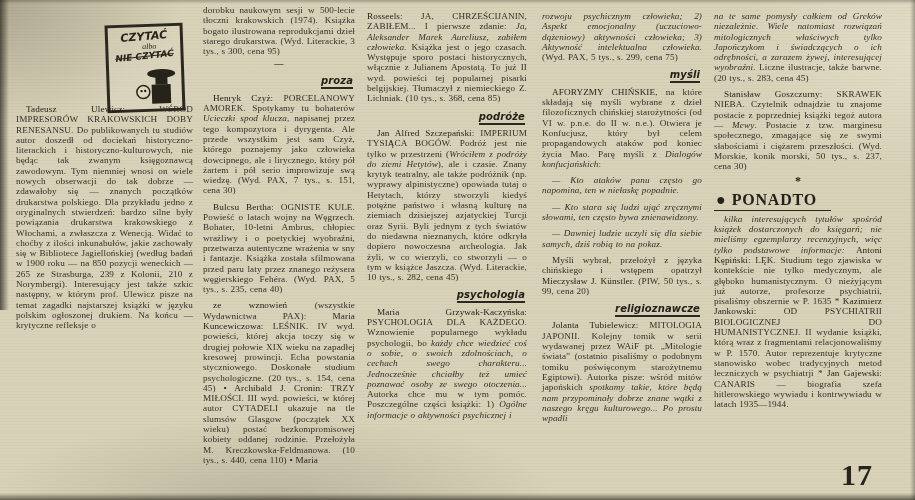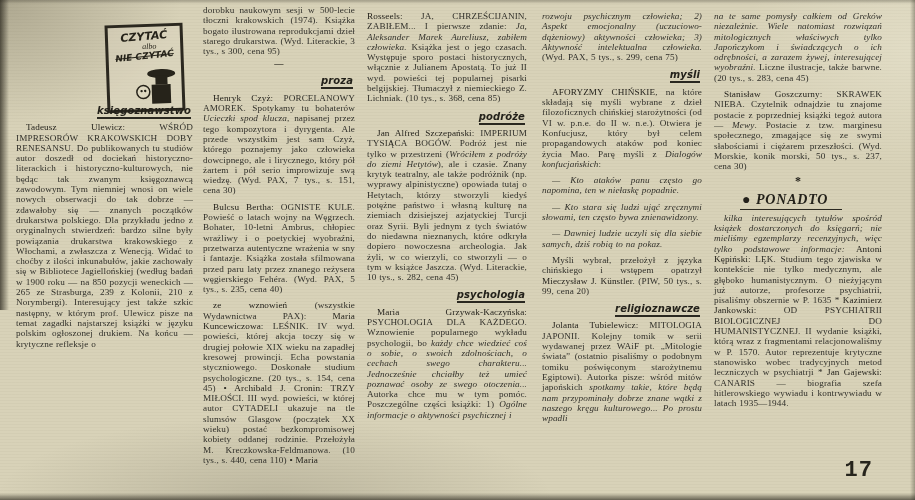--- a/index.html
+++ b/index.html
@@ -38,41 +38,41 @@
   .para .i{font-style:italic;font-family:Liberation Serif, serif;}
   .para.intro{font-style:italic;font-size:9.6px;margin-top:7px;}
 
   .sec-head{text-align:right;margin:8px 2px 4px 0;}
   .sec-head span{
     font-family:"DejaVu Sans","Liberation Sans",sans-serif;
     font-weight:bold;font-size:10px;color:#23211a;
     border-bottom:2px solid #2a2820;padding-bottom:1px;font-style:italic;}
   .subhead{margin:9px 0 3px 0;}
   .subhead span{
-    font-style:italic;font-weight:bold;font-size:14px;letter-spacing:.8px;
-    color:#23211a;border-bottom:1.5px solid #2a2820;padding:0 14px 2px 2px;margin-left:26px;}
+    font-weight:bold;font-size:16px;letter-spacing:.8px;
+    color:#23211a;border-bottom:1.5px solid #2a2820;padding:0 14px 2px 2px;}
   .sep{ text-align:center;font-weight:bold;color:#23211a;margin:3px 0 0 0;line-height:9px;}
   .sep.star{font-size:12px;margin-top:6px;}
 
   .stamp{
     position:absolute;left:106px;top:24px;width:78px;height:88px;
     border:3px solid #2b281f;transform:rotate(-2deg);
     background:rgba(222,216,196,.4);box-sizing:border-box;}
   .stamp .s1{font-family:"DejaVu Sans",sans-serif;font-weight:bold;font-style:italic;
     font-size:11px;color:#26231a;text-align:center;margin-top:3px;transform:rotate(-3deg);}
   .stamp .s2{font-style:italic;font-size:8px;color:#26231a;margin:-1px 0 0 34px;}
   .stamp .s3{font-family:"DejaVu Sans",sans-serif;font-weight:bold;font-style:italic;
     font-size:9px;color:#26231a;text-align:center;transform:rotate(-4deg);
     text-decoration:line-through;}
   .stamp svg{position:absolute;right:3px;bottom:2px;}
 
   .page-number{
     position:absolute;right:42px;top:458px;
-    font-family:Liberation Mono, monospace;
-    font-weight:bold;font-size:22px;color:#26241c;letter-spacing:1px;}
+    font-family:Liberation Serif, serif;
+    font-weight:bold;font-size:30px;color:#26241c;letter-spacing:1px;}
 </style>
 </head>
 <body>
 
 <div class="page">
 
   <div class="edge edge-top"></div>
   <div class="edge edge-left"></div>
   <div class="edge edge-bottom"></div>
   <div class="edge edge-right"></div>
@@ -85,21 +85,20 @@
       <ellipse cx="27" cy="9" rx="14" ry="4.5" fill="#26231a"></ellipse>
       <rect x="21" y="11" width="12" height="9" fill="#26231a"></rect>
       <rect x="17" y="20" width="19" height="19" fill="#26231a"></rect>
       <circle cx="8.5" cy="27" r="6.5" fill="#ded8c0" stroke="#26231a" stroke-width="1.5"></circle>
       <circle cx="6.8" cy="26" r="1.2" fill="#26231a"></circle>
       <circle cx="10.4" cy="26" r="1.2" fill="#26231a"></circle>
     </svg>
   </div>
 
   <div class="col" id="col1">
-      <div class="sec-head"><span>księgoznawstwo</span></div>
       <p class="para"><span class="b">Tadeusz Ulewicz: </span><span>WŚRÓD IMPRESORÓW KRAKOWSKICH DOBY RENESANSU. Do publikowanych tu studiów autor doszedł od dociekań historyczno-literackich i historyczno-kulturowych, nie będąc tak zwanym księgoznawcą zawodowym. Tym niemniej wnosi on wiele nowych obserwacji do tak dobrze — zdawałoby się — znanych początków drukarstwa polskiego. Dla przykładu jedno z oryginalnych stwierdzeń: bardzo silne były powiązania drukarstwa krakowskiego z Włochami, a zwłaszcza z Wenecją. Widać to choćby z ilości inkunabułów, jakie zachowały się w Bibliotece Jagiellońskiej (według badań w 1900 roku — na 850 pozycji weneckich — 265 ze Strasburga, 239 z Kolonii, 210 z Norymbergi). Interesujący jest także szkic następny, w którym prof. Ulewicz pisze na temat zagadki najstarszej książki w języku polskim ogłoszonej drukiem. Na końcu — krytyczne refleksje o</span></p>
     </div>
   <div class="col" id="col2">
       <p class="para noindent"><span>dorobku naukowym sesji w 500-lecie tłoczni krakowskich (1974). Książka bogato ilustrowana reprodukcjami dzieł starego drukarstwa. (Wyd. Literackie, 3 tys., s 300, cena 95)</span></p>
       <div class="sep">—</div>
       <div class="sec-head"><span>proza</span></div>
       <p class="para"><span class="b">Henryk Czyż: </span><span>PORCELANOWY AMOREK. Spotykamy tu bohaterów </span><span class="i">Ucieczki spod klucza</span><span>, napisanej przez tego kompozytora i dyrygenta. Ale przede wszystkim jest sam Czyż, którego poznajemy jako człowieka dowcipnego, ale i lirycznego, który pół żartem i pół serio improwizuje swą wiedzę. (Wyd. PAX, 7 tys., s. 151, cena 30)</span></p>
       <p class="para"><span class="b">Bulcsu Bertha: </span><span>OGNISTE KULE. Powieść o latach wojny na Węgrzech. Bohater, 10-letni Ambrus, chłopiec wrażliwy i o poetyckiej wyobraźni, przetwarza autentyczne wrażenia w sny i fantazje. Książka została sfilmowana przed paru laty przez znanego reżysera węgierskiego Fehéra. (Wyd. PAX, 5 tys., s. 235, cena 40)</span></p>
       <p class="para"><span class="b">ze wznowień </span><span>(wszystkie Wydawnictwa PAX): </span><span class="b">Maria Kuncewiczowa: </span><span>LEŚNIK. IV wyd. powieści, której akcja toczy się w drugiej połowie XIX wieku na zapadłej kresowej prowincji. Echa powstania styczniowego. Doskonałe studium psychologiczne. (20 tys., s. 154, cena 45) </span><span class="b">• Archibald J. Cronin: </span><span>TRZY MIŁOŚCI. III wyd. powieści, w której autor CYTADELI ukazuje na tle slumsów Glasgow (początek XX wieku) postać bezkompromisowej kobiety oddanej rodzinie. Przełożyła M. Kreczkowska-Feldmanowa. (10 tys., s. 440, cena 110) </span><span class="b">• Maria</span></p>
     </div>

